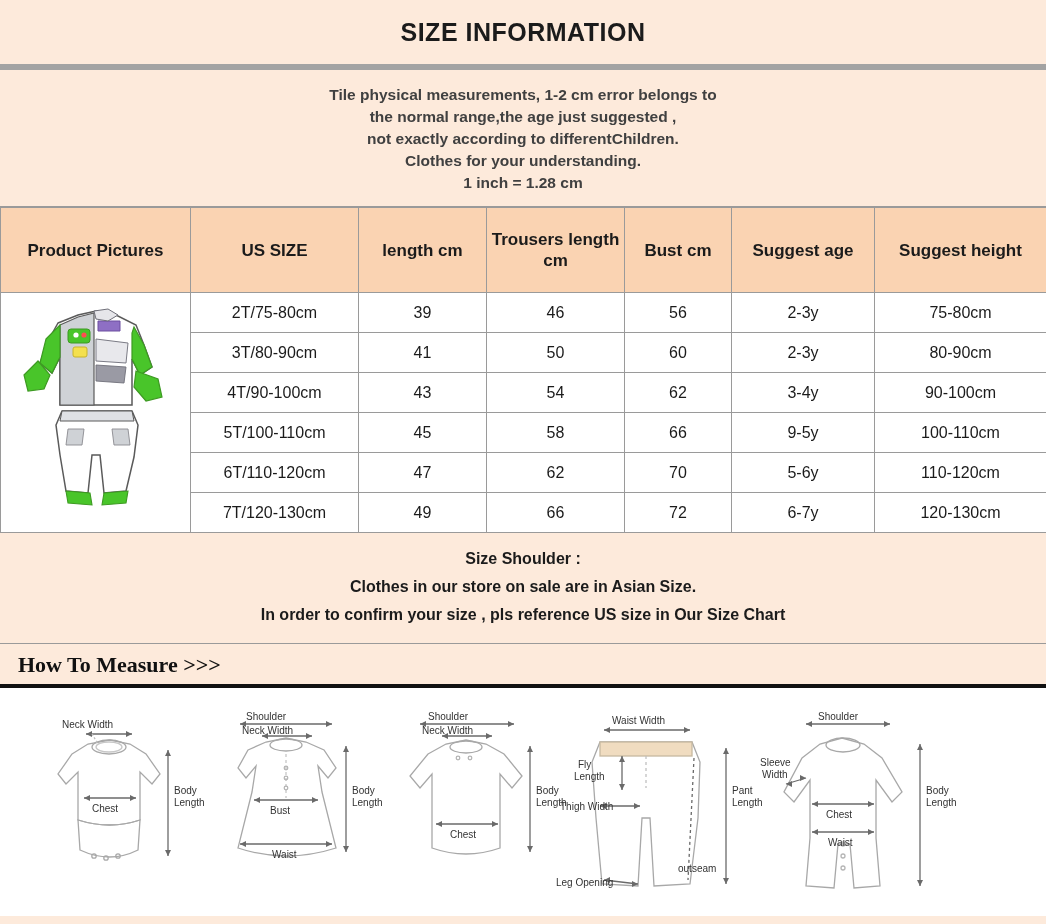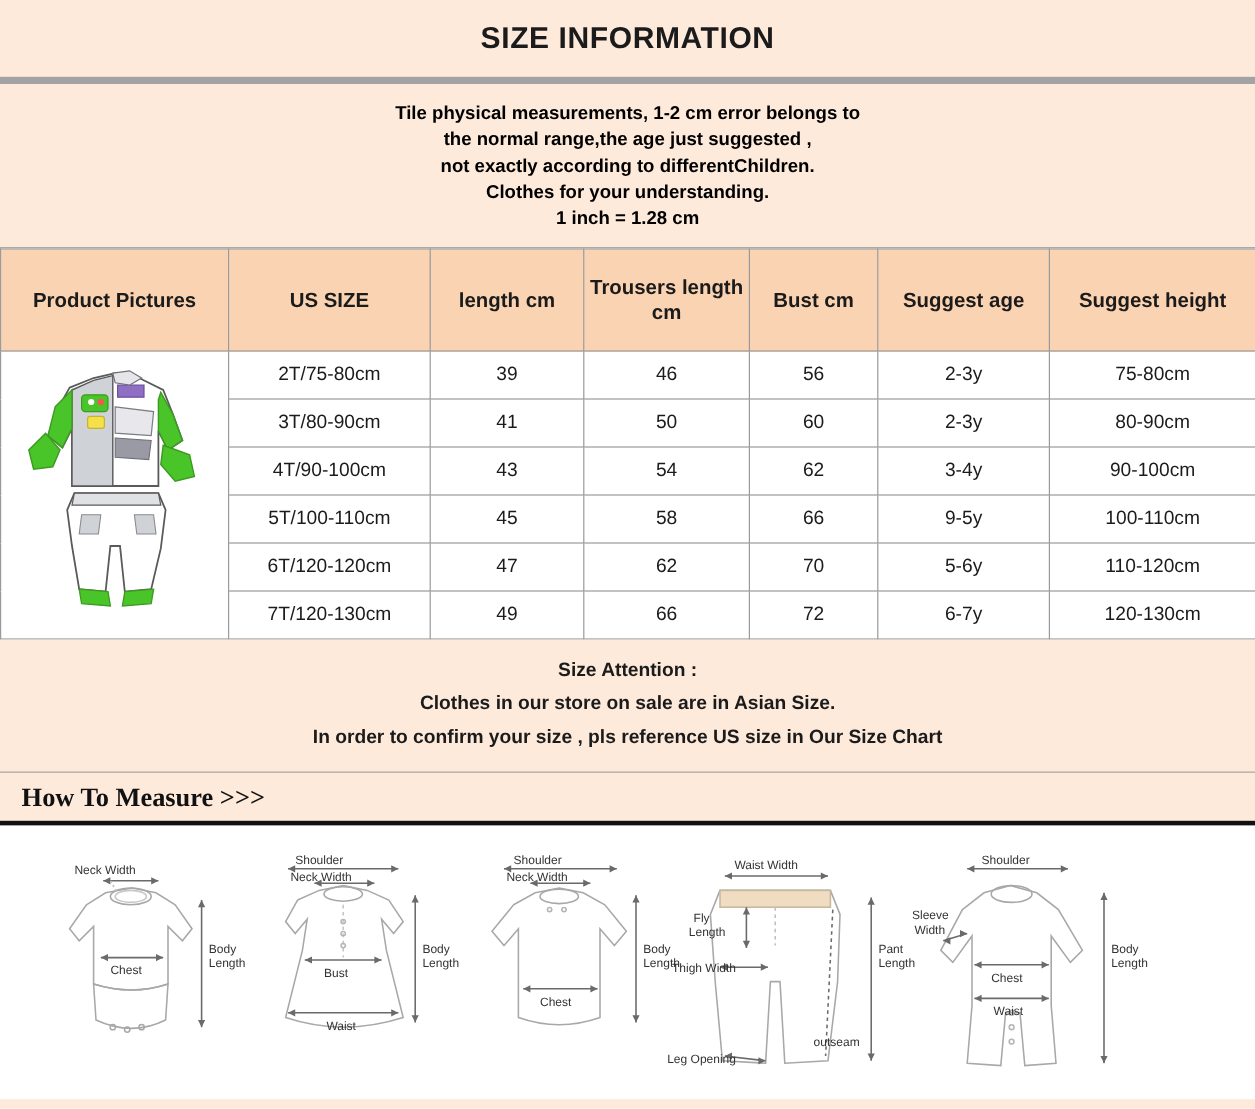--- a/index.html
+++ b/index.html
@@ -34,21 +34,21 @@
   }
   .note-band {
     background: #fdeadb;
     padding: 14px 0 12px 0;
     text-align: center;
     border-bottom: 1px solid #9a9a9a;
   }
   .note-band .line {
     font-size: 15.5px;
     font-weight: bold;
-    color: #000000;
+    color: #404040;
     line-height: 22px;
   }
   table.size-table {
     border-collapse: collapse;
     width: 1046px;
     table-layout: fixed;
     background: #ffffff;
   }
   table.size-table th,
   table.size-table td {
@@ -215,40 +215,40 @@
       </tr>
       <tr>
         <td>5T/100-110cm</td>
         <td>45</td>
         <td>58</td>
         <td>66</td>
         <td>9-5y</td>
         <td>100-110cm</td>
       </tr>
       <tr>
-        <td>6T/120-120cm</td>
+        <td>6T/110-120cm</td>
         <td>47</td>
         <td>62</td>
         <td>70</td>
         <td>5-6y</td>
         <td>110-120cm</td>
       </tr>
       <tr>
         <td>7T/120-130cm</td>
         <td>49</td>
         <td>66</td>
         <td>72</td>
         <td>6-7y</td>
         <td>120-130cm</td>
       </tr>
     </tbody>
   </table>
 
   <div class="attention-band">
-    <div class="line">Size Attention :</div>
+    <div class="line">Size Shoulder :</div>
     <div class="line">Clothes in our store on sale are in Asian Size.</div>
     <div class="line">In order to confirm your size , pls reference US size in Our Size Chart</div>
   </div>
 
   <div class="howto-band">
     <div class="howto-title">How To Measure &gt;&gt;&gt;</div>
   </div>
   <div class="howto-rule"></div>
 
   <div class="diagrams">

